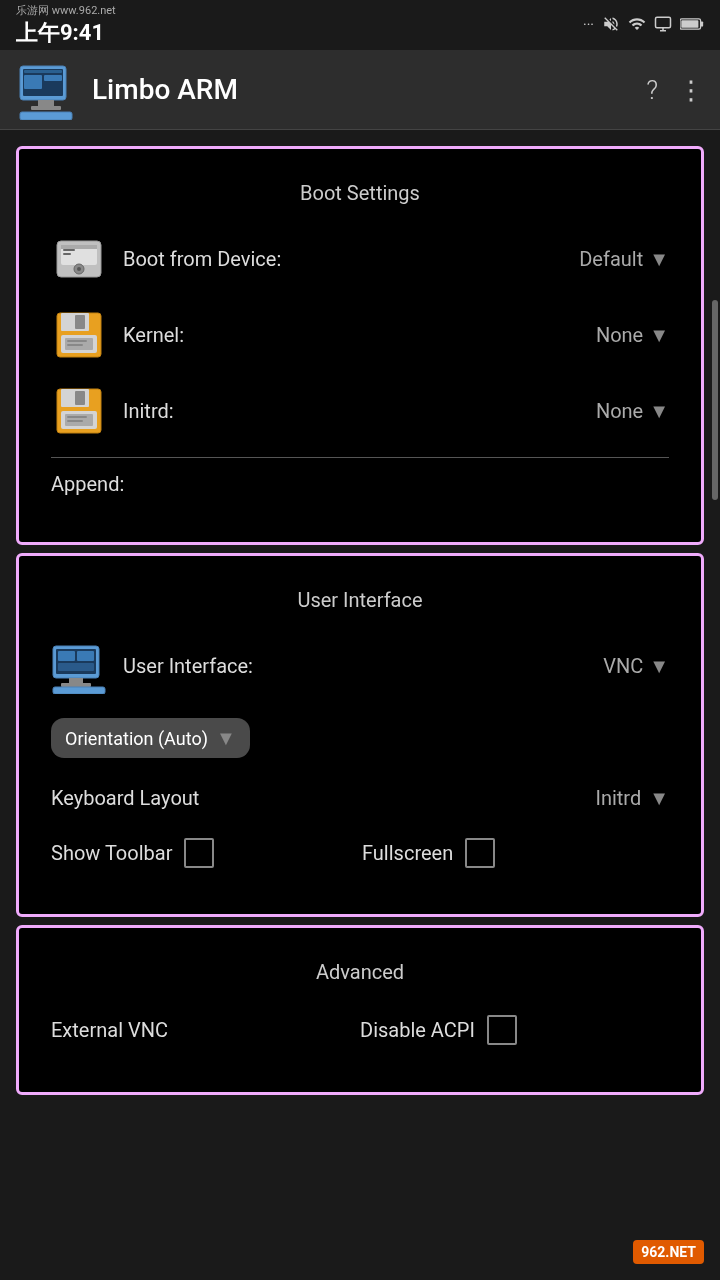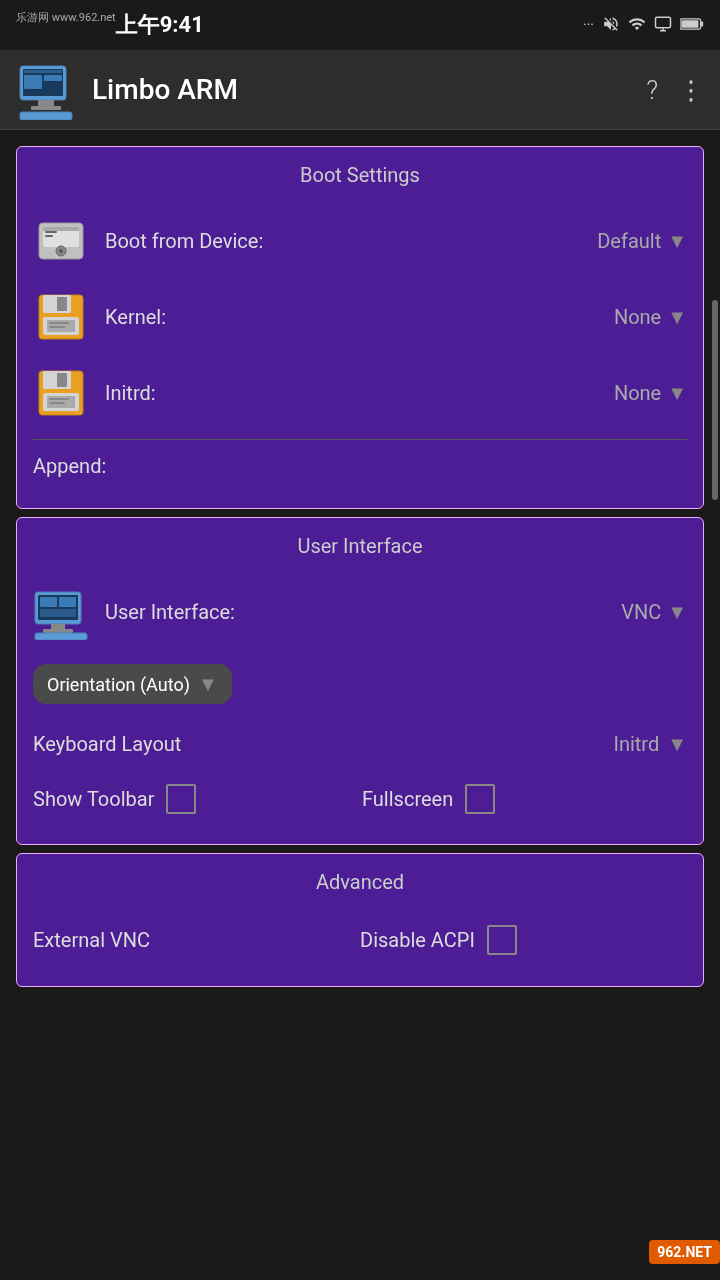--- a/index.html
+++ b/index.html
@@ -17,21 +17,21 @@
     .status-bar {
       background: #1a1a1a;
       height: 50px;
       display: flex;
       align-items: center;
       justify-content: space-between;
       padding: 0 16px;
     }
     .status-left {
       display: flex;
-      flex-direction: row;
+      flex-direction: column;
     }
     .status-network {
       font-size: 11px;
       color: #aaa;
     }
     .status-time {
       font-size: 22px;
       font-weight: bold;
       color: #fff;
     }
@@ -78,25 +78,25 @@
       font-weight: 300;
     }
 
     
     .content {
       padding: 8px 0;
     }
 
     
     .section-card {
-      background: #4c1d95;
+      background: #000000;
       margin: 8px 16px;
       border-radius: 6px;
-      padding: 16px;
-      border: 1px solid #f0abfc;
+      padding: 32px;
+      border: 3px solid #f0abfc;
     }
     .section-title {
       text-align: center;
       font-size: 20px;
       color: #ccc;
       margin-bottom: 16px;
       font-weight: 400;
     }
 
     
@@ -232,21 +232,21 @@
       display: flex;
       align-items: center;
       padding: 10px 0;
       min-height: 60px;
     }
 
     
     .watermark {
       position: fixed;
       bottom: 16px;
-      right: 0;
+      right: 16px;
       background: #e05a00;
       color: #fff;
       font-size: 14px;
       font-weight: bold;
       padding: 4px 8px;
       border-radius: 4px;
       z-index: 999;
     }
 
     

